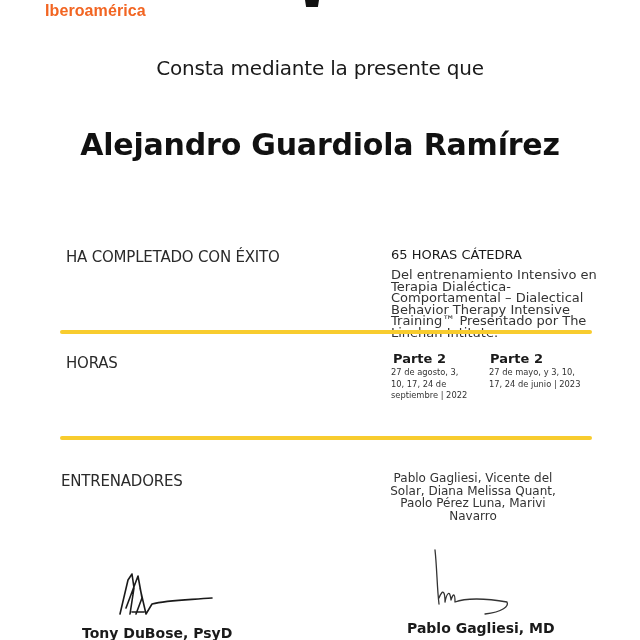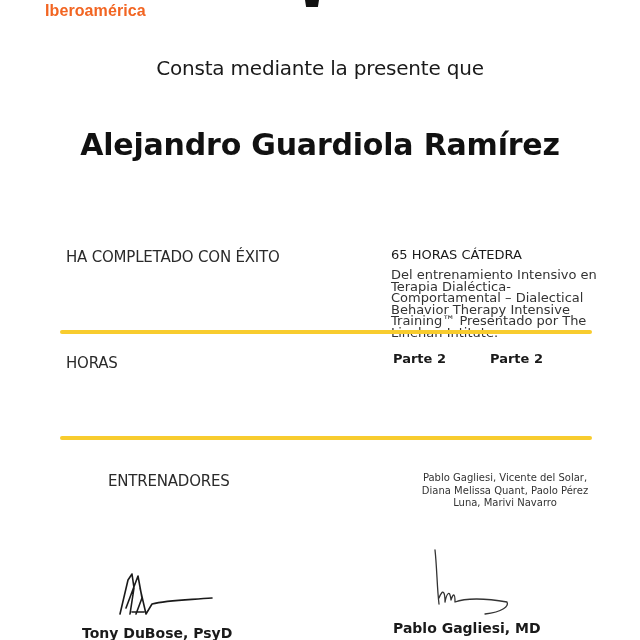--- a/index.html
+++ b/index.html
@@ -8,67 +8,69 @@
 
     .brand { position: absolute; left: 45px; top: 2px; font-family: "Liberation Sans", sans-serif; font-weight: bold; font-size: 16px; color: #f26522; letter-spacing: 0.1px; }
     .top-mark { position: absolute; left: 305px; top: 0; width: 14px; height: 7px; background: #111; clip-path: polygon(0 0, 100% 0, 92% 100%, 8% 100%); }
 
     .intro { position: absolute; left: 0; width: 640px; top: 56px; text-align: center; font-size: 20px; color: #1a1a1a; letter-spacing: -0.2px; }
     .recipient { position: absolute; left: 0; width: 640px; top: 127px; text-align: center; font-size: 30px; font-weight: bold; color: #111; letter-spacing: -0.2px; }
 
     .label { position: absolute; font-size: 15px; color: #2a2a2a; letter-spacing: -0.2px; }
     .label.completed { left: 66px; top: 248px; }
     .label.online { left: 66px; top: 354px; }
-    .label.trainers { left: 61px; top: 472px; margin-left: 47px; }
+    .label.trainers { left: 61px; top: 472px; }
 
     .hours-title { position: absolute; left: 391px; top: 247px; font-size: 13px; font-weight: normal; color: #1a1a1a; }
     .hours-desc { position: absolute; left: 391px; top: 269px; width: 210px; font-size: 13px; line-height: 11.5px; color: #333; }
 
     .divider { position: absolute; left: 60px; width: 532px; height: 4px; background: #f8cc2e; border-radius: 2px; }
     .divider.d1 { top: 330px; }
     .divider.d2 { top: 436px; }
 
     .part { position: absolute; }
     .part.p1 { left: 391px; top: 351px; width: 80px; }
     .part.p2 { left: 489px; top: 351px; width: 95px; }
     .part-title { font-size: 13px; font-weight: bold; color: #1a1a1a; margin-left: 2px; }
     .part.p2 .part-title { margin-left: 1px; }
     .part-dates { font-size: 8.3px; line-height: 11.5px; color: #333; margin-top: 1px; }
 
-    .trainer-list { position: absolute; left: 410px; top: 472px; width: 190px; text-align: center; font-size: 10px; line-height: 12.5px; color: #333; }
+    .trainer-list { position: absolute; left: 378px; top: 472px; width: 190px; text-align: center; font-size: 12px; line-height: 12.5px; color: #333; }
 
     .signature { position: absolute; }
     .signature.s1 { left: 112px; top: 568px; width: 105px; height: 52px; }
     .signature.s2 { left: 425px; top: 548px; width: 90px; height: 70px; }
 
     .signer { position: absolute; font-size: 14px; font-weight: bold; color: #1a1a1a; }
     .signer.n1 { left: 82px; top: 625px; }
-    .signer.n2 { left: 393px; top: 620px; }
+    .signer.n2 { left: 407px; top: 620px; }
   </style>
 </head>
 <body>
 
 <div class="brand">Iberoamérica</div>
 <div class="top-mark"></div>
 
 <div class="intro">Consta mediante la presente que</div>
 <div class="recipient">Alejandro Guardiola Ramírez</div>
 
 <div class="label completed">HA COMPLETADO CON ÉXITO</div>
 <div class="hours-title">65 HORAS CÁTEDRA</div>
 <div class="hours-desc">Del entrenamiento Intensivo en Terapia Dialéctica-Comportamental – Dialectical Behavior Therapy Intensive Training™ Presentado por The Linehan Intitute.</div>
 
 <div class="divider d1"></div>
 
 <div class="label online">HORAS</div>
 <div class="part p1">
   <div class="part-title">Parte 2</div>
+  <div class="part-dates">27 de agosto, 3, 10, 17, 24 de septiembre | 2022</div>
 </div>
 <div class="part p2">
   <div class="part-title">Parte 2</div>
+  <div class="part-dates">27 de mayo, y 3, 10, 17, 24 de junio | 2023</div>
 </div>
 
 <div class="divider d2"></div>
 
 <div class="label trainers">ENTRENADORES</div>
 <div class="trainer-list">Pablo Gagliesi, Vicente del Solar, Diana Melissa Quant, Paolo Pérez Luna, Marivi Navarro</div>
 
 <svg class="signature s1" viewBox="0 0 105 52">
   <path d="M8 46 L16 12 L20 6 L22 20 L18 46 M14 40 L26 8 L30 30 L24 46 M20 44 L32 44 M28 20 L34 46 L40 36 C55 32 75 32 100 30" fill="none" stroke="#1a1a1a" stroke-width="1.6" stroke-linecap="round" stroke-linejoin="round"></path>
 </svg>

